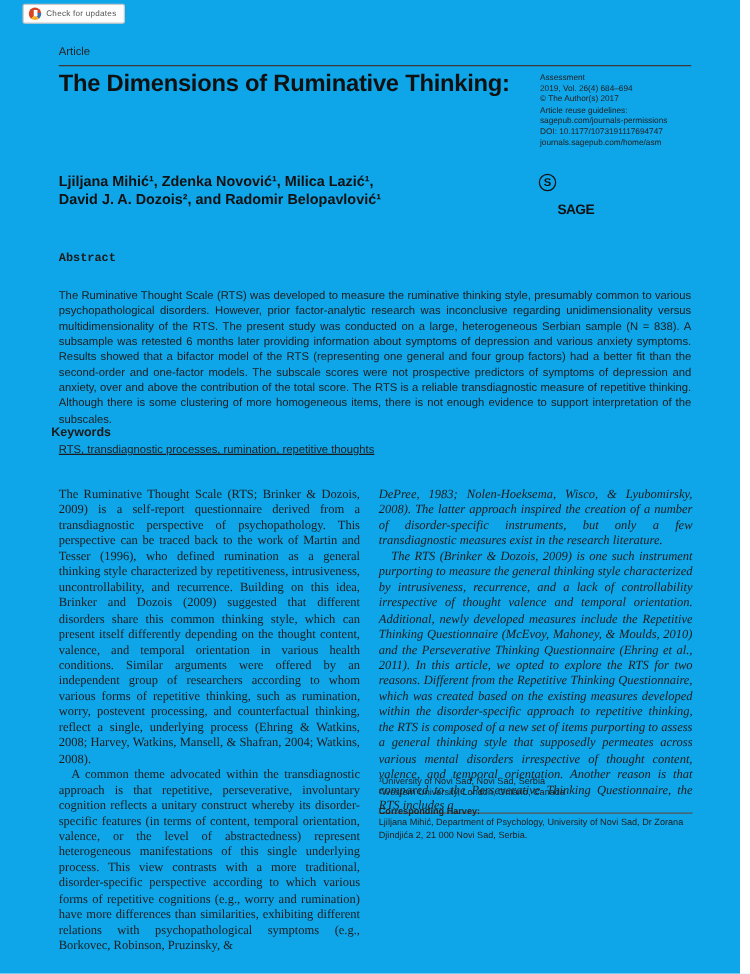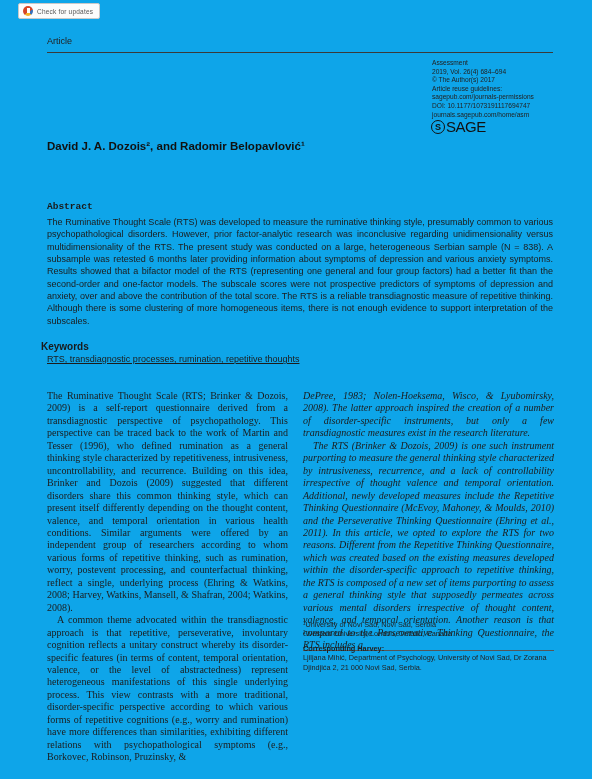--- a/index.html
+++ b/index.html
@@ -29,28 +29,28 @@
 
   .title { position:absolute; left:47px; top:58px; width:400px; font-size:19px; font-weight:bold; line-height:20px; letter-spacing:-0.2px; color:#111; }
 
   .journal-info { position:absolute; left:432px; top:59px; width:125px; font-size:6.6px; line-height:8.6px; color:#222; }
   .journal-info .jline { white-space:nowrap; }
   .sage-logo { position:absolute; left:431px; top:118px; display:flex; align-items:center; }
   .sage-circle {
     width:12px; height:12px; border:1.6px solid #111; border-radius:50%;
     font-size:9px; font-weight:bold; line-height:12px; text-align:center; color:#111; margin-right:1px;
   }
-  .sage-word { font-size:15px; font-weight:normal; letter-spacing:-0.5px; color:#111; }
+  .sage-word { font-size:11px; font-weight:bold; letter-spacing:-0.5px; color:#111;margin-top:44px; }
 
   .authors { position:absolute; left:47px; top:139px; width:420px; font-size:11.5px; font-weight:bold; line-height:14px; color:#111; }
 
   
   .abstract-heading { position:absolute; left:47px; top:201px; font-size:9.5px; font-weight:bold;font-family:Liberation Mono, monospace; }
   .abstract-text {
-    position:absolute; left:47px; top:216px; width:506px;
+    position:absolute; left:47px; top:230px; width:506px;
     font-size:9px; line-height:12.35px; text-align:justify; color:#1c1c1c;
   }
   .keywords-heading { position:absolute; left:41px; top:341px; font-size:10px; font-weight:bold; }
   .keywords-text { position:absolute; left:47px; top:354px; width:506px; font-size:9px; color:#1c1c1c;text-decoration:underline; }
 
   
   .col {
     position:absolute; top:390px; font-family:"Liberation Serif", serif;
     font-size:10px; line-height:12.45px; text-align:justify; color:#1c1c1c;
   }
@@ -77,38 +77,40 @@
     <span class="crossmark">
         <span class="cm-notch"></span>
       </span>
     <span class="badge-label">Check for updates</span>
   </div>
 
   <div class="article-label">Article</div>
   <div class="head-rule"></div>
 
   <div class="title">
+    <div>The Dimensions of Ruminative Thinking:</div>
   </div>
 
   <div class="journal-info">
     <div class="jline">Assessment</div>
     <div class="jline">2019, Vol. 26(4) 684–694</div>
     <div class="jline">© The Author(s) 2017</div>
     <div class="jline">Article reuse guidelines:</div>
     <div class="jline">sagepub.com/journals-permissions</div>
     <div class="jline">DOI: 10.1177/1073191117694747</div>
     <div class="jline">journals.sagepub.com/home/asm</div>
   </div>
 
   <div class="sage-logo">
     <span class="sage-circle">S</span>
     <span class="sage-word">SAGE</span>
   </div>
 
   <div class="authors">
+    <div>Ljiljana Mihić¹, Zdenka Novović¹, Milica Lazić¹,</div>
     <div>David J. A. Dozois², and Radomir Belopavlović¹</div>
   </div>
 
   <div class="abstract-heading">Abstract</div>
   <div class="abstract-text">The Ruminative Thought Scale (RTS) was developed to measure the ruminative thinking style, presumably common to various psychopathological disorders. However, prior factor-analytic research was inconclusive regarding unidimensionality versus multidimensionality of the RTS. The present study was conducted on a large, heterogeneous Serbian sample (N = 838). A subsample was retested 6 months later providing information about symptoms of depression and various anxiety symptoms. Results showed that a bifactor model of the RTS (representing one general and four group factors) had a better fit than the second-order and one-factor models. The subscale scores were not prospective predictors of symptoms of depression and anxiety, over and above the contribution of the total score. The RTS is a reliable transdiagnostic measure of repetitive thinking. Although there is some clustering of more homogeneous items, there is not enough evidence to support interpretation of the subscales.</div>
 
   <div class="keywords-heading">Keywords</div>
   <div class="keywords-text">RTS, transdiagnostic processes, rumination, repetitive thoughts</div>
 
   <div class="col col-left">

